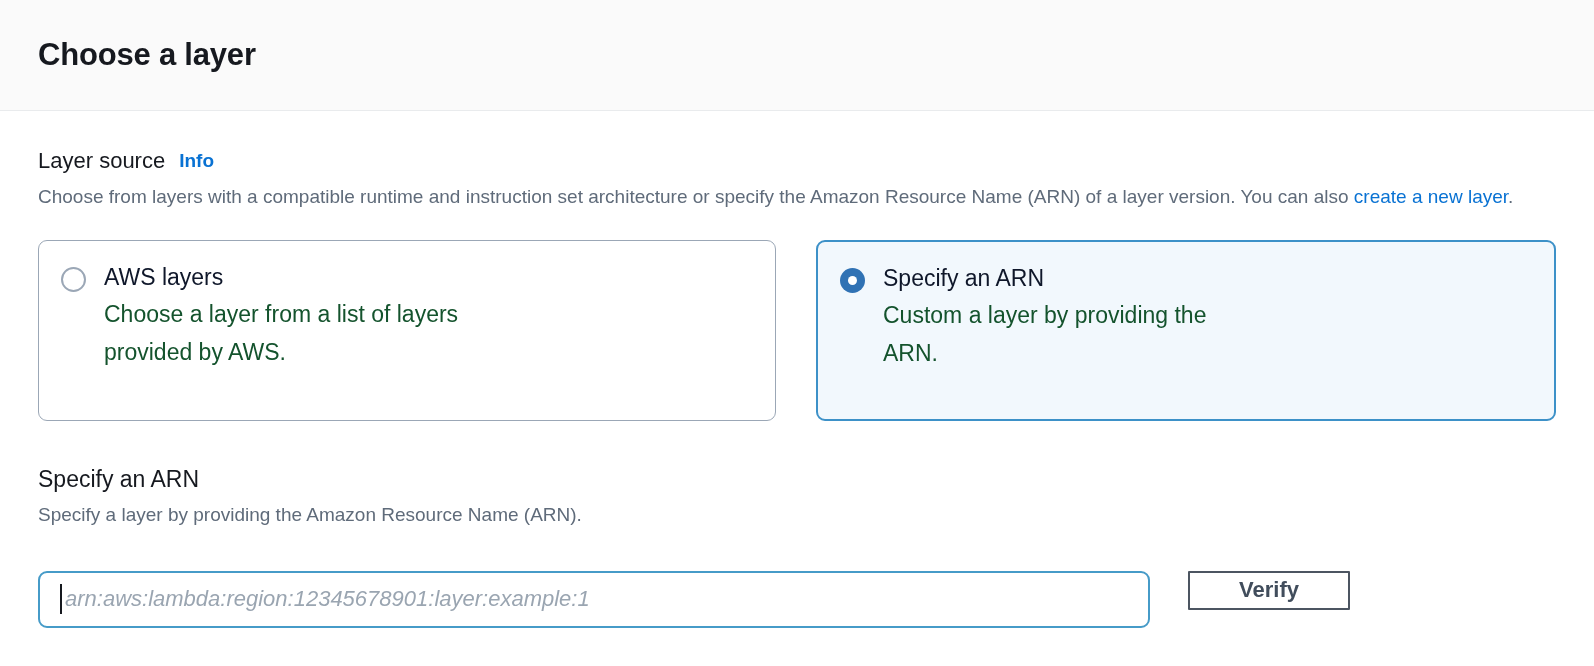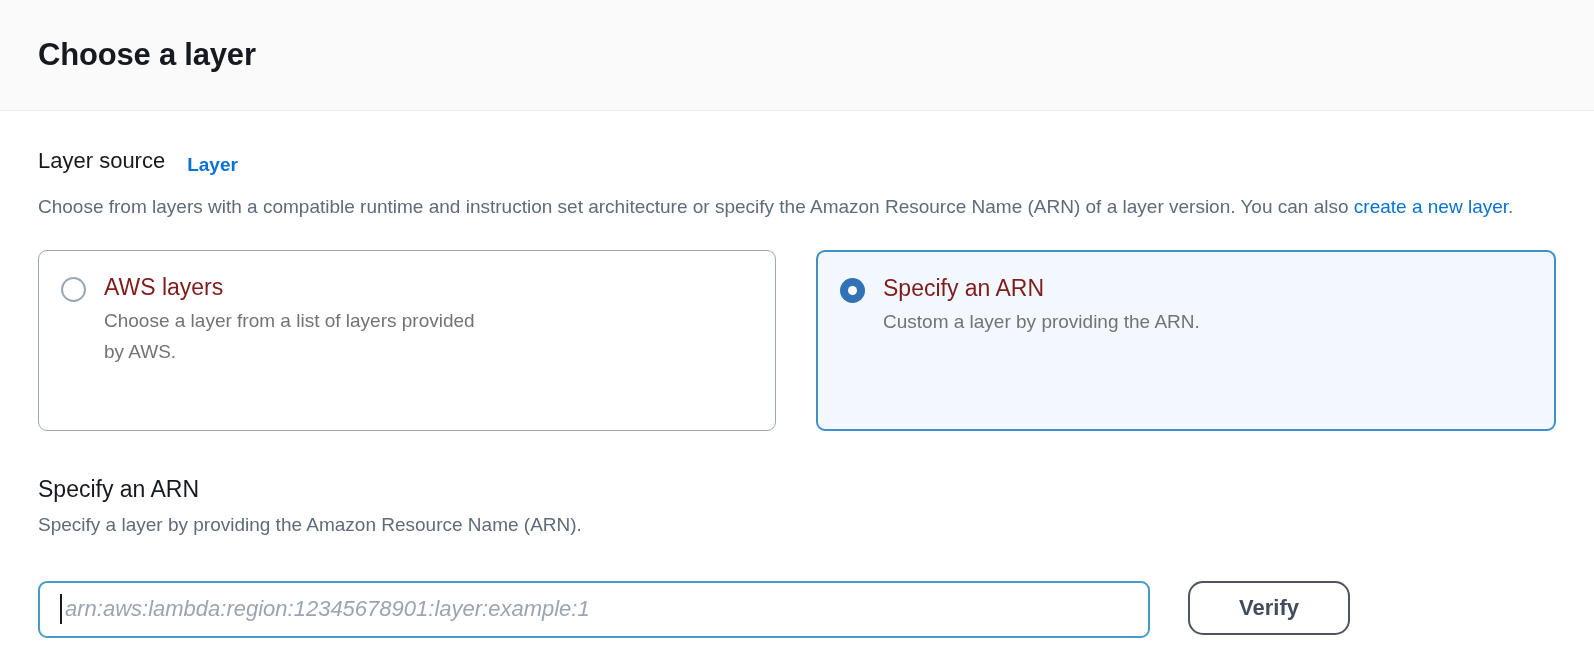--- a/index.html
+++ b/index.html
@@ -41,23 +41,23 @@
   
   .modal-body {
     padding: 36px 38px 0 38px;
     flex: 1 1 auto;
     background: #ffffff;
   }
 
   
   .field-label-row {
     display: flex;
-    align-items: flex-end;
-    gap: 22px;
-    margin-bottom: 16px;
+    align-items: center;
+    gap: 14px;
+    margin-bottom: 6px;
   }
   .field-label {
     font-size: 22px;
     font-weight: 400;
     color: #16191f;
     line-height: 1.3;
   }
   .info-link {
     font-size: 19px;
     font-weight: 700;
@@ -126,27 +126,27 @@
     margin-left: -4.5px;
     margin-top: -4.5px;
     border-radius: 50%;
     background: #ffffff;
   }
 
   .tile-text { display: flex; flex-direction: column; }
   .tile-title {
     font-size: 23px;
     font-weight: 400;
-    color: #7f1d1d;
+    color: #0f172a;
     line-height: 1.25;
     margin-bottom: 4px;
   }
   .tile-desc {
-    font-size: 19px;
-    color: #737373;
+    font-size: 23px;
+    color: #14532d;
     line-height: 1.63;
     max-width: 380px;
   }
 
   
   .section-title {
     font-size: 23px;
     font-weight: 400;
     color: #16191f;
     line-height: 1.3;
@@ -194,23 +194,23 @@
     padding-left: 3px;
   }
   .arn-input::placeholder {
     color: #9aa5b1;
     font-style: italic;
     opacity: 1;
   }
 
   .verify-btn {
     width: 162px;
-    height: 54px;
+    height: 39px;
     border: 2px solid #4c5561;
-    border-radius: 15px;
+    border-radius: 1px;
     background: #ffffff;
     color: #414d5c;
     font-family: "Liberation Sans", "DejaVu Sans", sans-serif;
     font-size: 22px;
     font-weight: 700;
     cursor: pointer;
     display: flex;
     align-items: center;
     justify-content: center;
   }
@@ -221,21 +221,21 @@
 <div class="modal">
 
   <div class="modal-header">
     <h1 class="modal-title">Choose a layer</h1>
   </div>
 
   <div class="modal-body">
 
     <div class="field-label-row">
       <span class="field-label">Layer source</span>
-      <a class="info-link">Layer</a>
+      <a class="info-link">Info</a>
     </div>
 
     <p class="field-desc">
       <span>Choose from layers with a compatible runtime and instruction set architecture or specify the Amazon Resource Name (ARN) of a layer version. You can also </span><a class="inline-link">create a new layer</a><span>.</span>
     </p>
 
     <div class="tile-row">
 
       <div class="tile">
         <span class="radio"></span>

